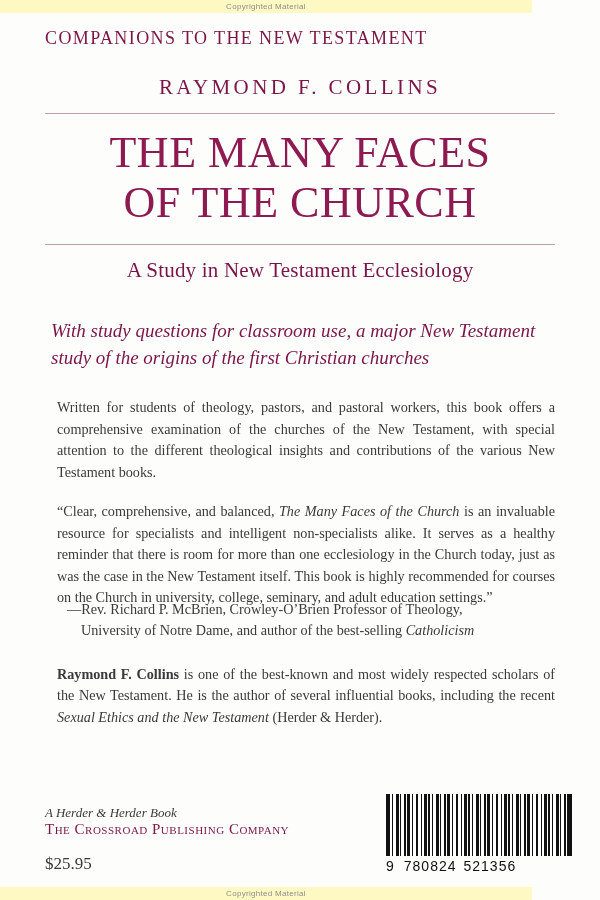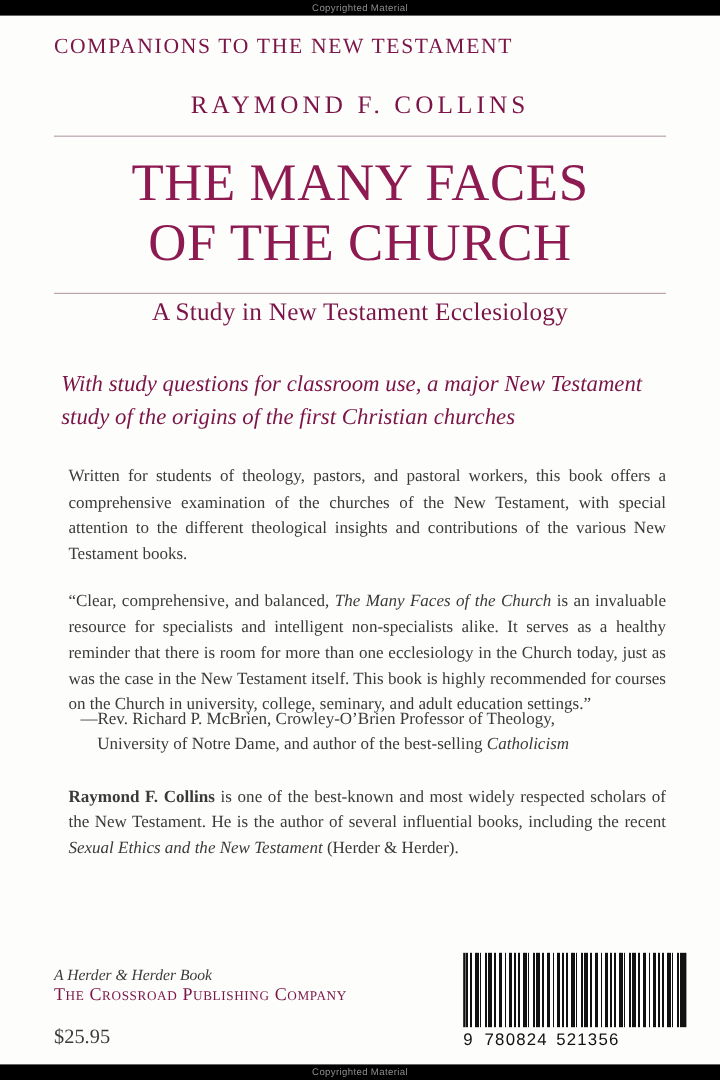--- a/index.html
+++ b/index.html
@@ -21,23 +21,23 @@
     width: 600px;
     height: 900px;
     background: #fdfdfb;
     box-sizing: border-box;
   }
 
   
   .copyright-strip {
     position: absolute;
     left: 0;
-    width: 600px;
+    width: 532px;
     height: 13px;
-    background: #000000;
+    background: #fef9c3;
     overflow: hidden;
   }
   .copyright-strip.top { top: 0; }
   .copyright-strip.bottom { bottom: 0; }
   .copyright-strip .cr-label {
     position: absolute;
     left: 50%;
     transform: translateX(-50%);
     top: 0px;
     font-family: "Liberation Sans", sans-serif;
@@ -103,21 +103,21 @@
     background: #b9a2ae;
     margin: 16px auto 0 auto;
     width: 100%;
   }
 
   
   .subtitle {
     text-align: center;
     font-size: 21px;
     color: #7b1548;
-    margin-top: 3px;
+    margin-top: 13px;
     letter-spacing: 0.2px;
     white-space: nowrap;
   }
 
   
   .blurb {
     margin-top: 34px;
     text-align: left;
     font-style: italic;
     font-size: 19px;

